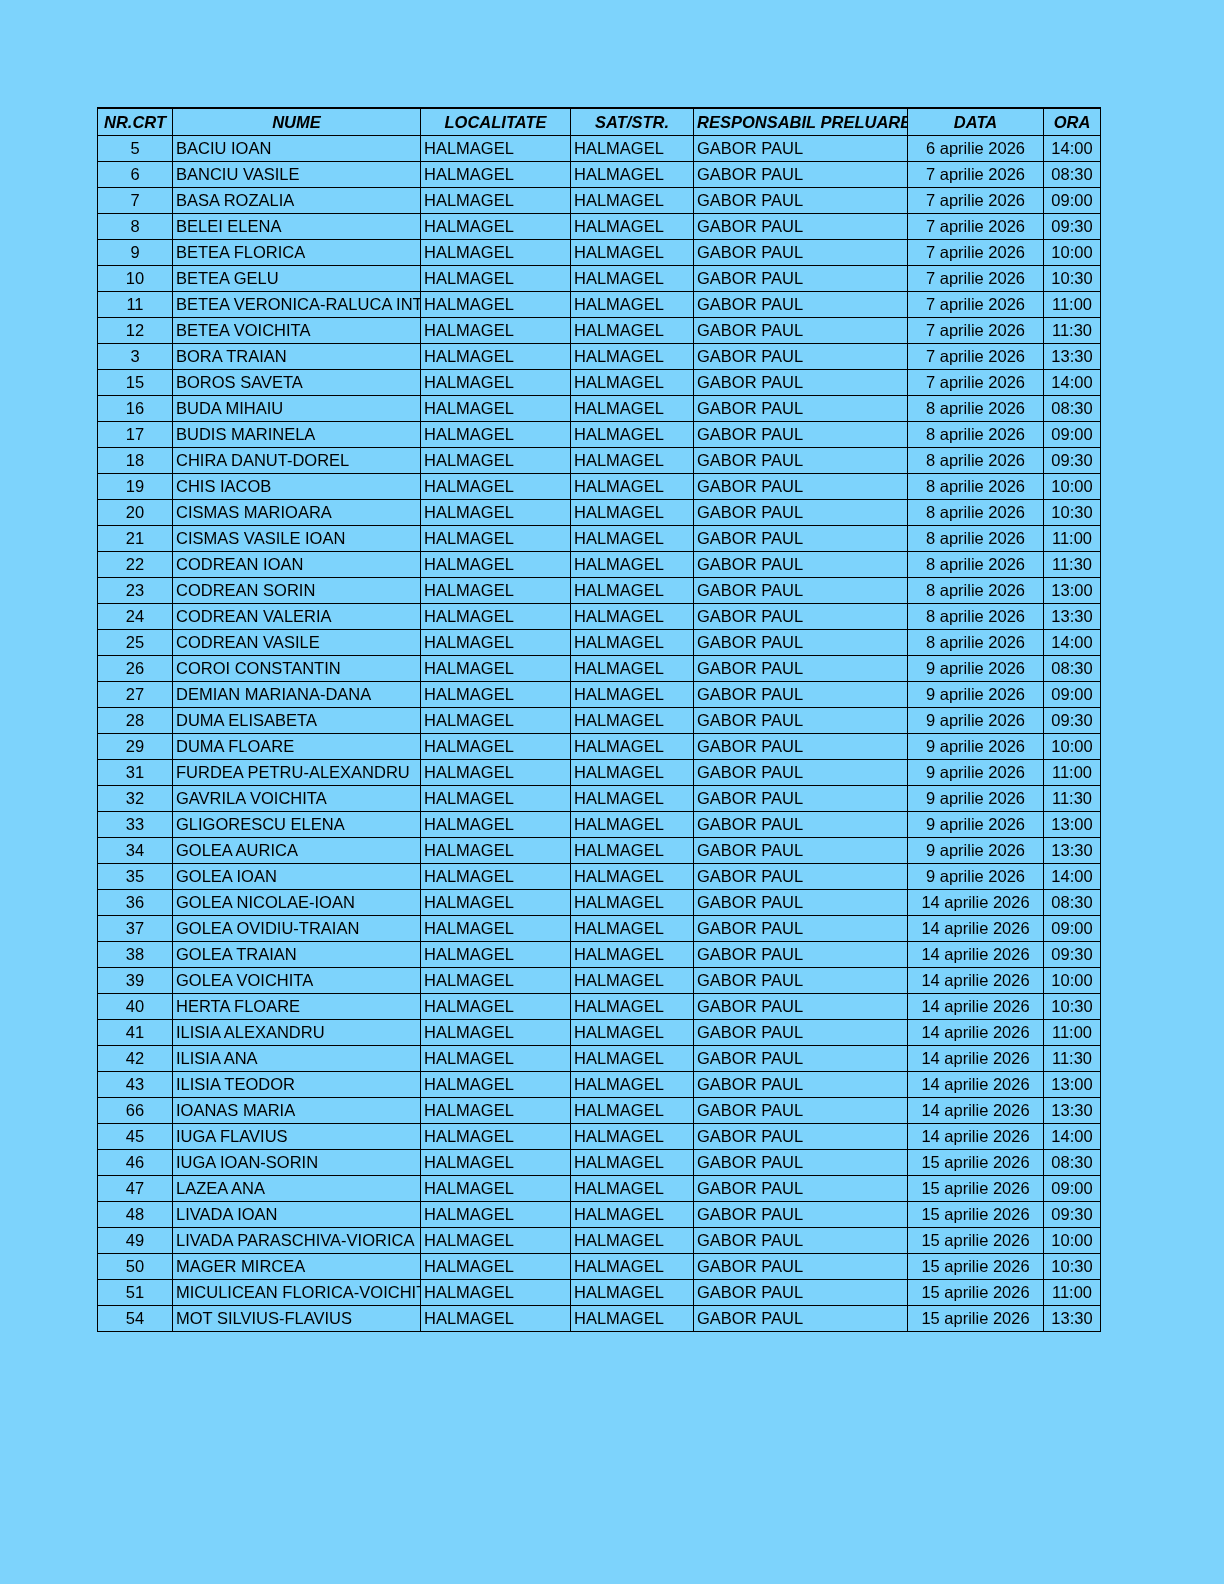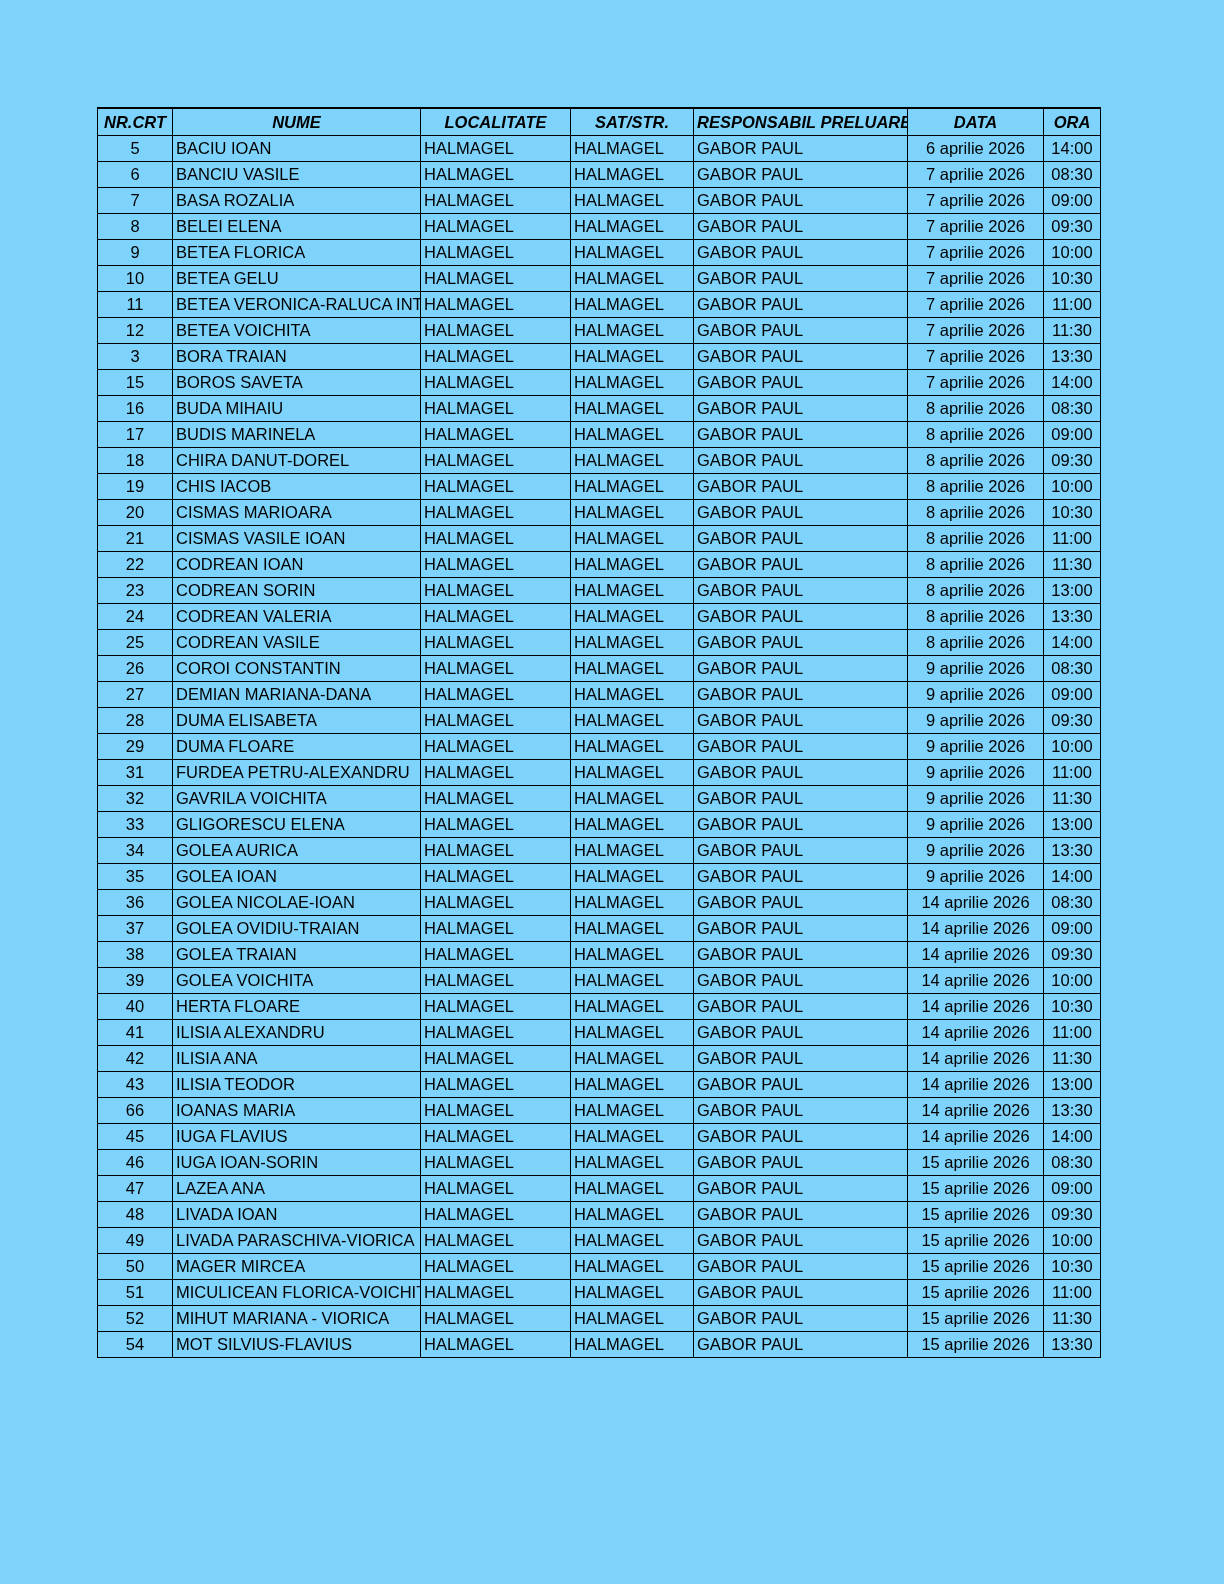--- a/index.html
+++ b/index.html
@@ -533,29 +533,20 @@
   <tr>
     <td class="c-nr">51</td>
     <td class="c-nume">MICULICEAN FLORICA-VOICHITA</td>
     <td class="c-loc">HALMAGEL</td>
     <td class="c-sat">HALMAGEL</td>
     <td class="c-resp">GABOR PAUL</td>
     <td class="c-data">15 aprilie 2026</td>
     <td class="c-ora">11:00</td>
   </tr>
 
-  <tr>
-    <td class="c-nr">52</td>
-    <td class="c-nume">MIHUT MARIANA - VIORICA</td>
-    <td class="c-loc">HALMAGEL</td>
-    <td class="c-sat">HALMAGEL</td>
-    <td class="c-resp">GABOR PAUL</td>
-    <td class="c-data">15 aprilie 2026</td>
-    <td class="c-ora">11:30</td>
-  </tr>
 
   <tr>
     <td class="c-nr">54</td>
     <td class="c-nume">MOT SILVIUS-FLAVIUS</td>
     <td class="c-loc">HALMAGEL</td>
     <td class="c-sat">HALMAGEL</td>
     <td class="c-resp">GABOR PAUL</td>
     <td class="c-data">15 aprilie 2026</td>
     <td class="c-ora">13:30</td>
   </tr>

